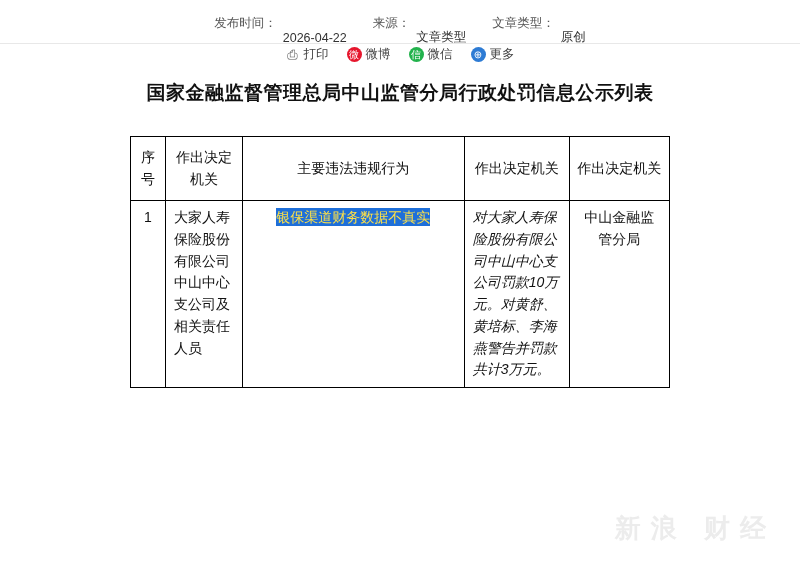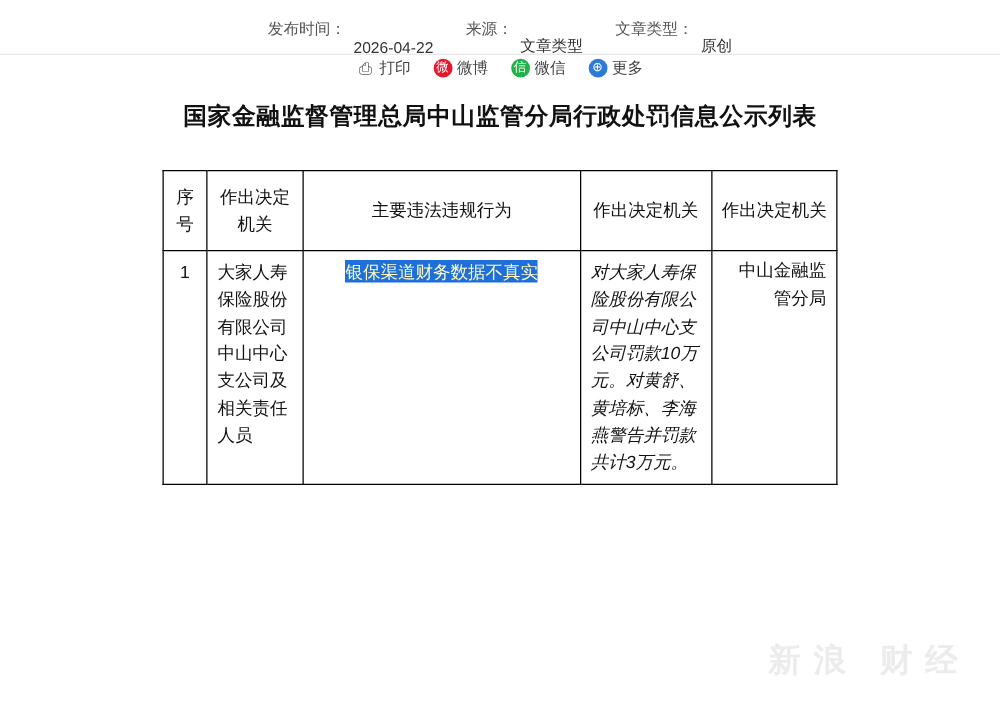--- a/index.html
+++ b/index.html
@@ -138,27 +138,26 @@
     text-align: center;
     vertical-align: middle;
     padding: 6px 4px;
   }
   td.cell-pun {
     text-align: left;
     vertical-align: top;
     font-style: italic;
   }
   td.cell-org {
-    text-align: right;
-    vertical-align: middle;
-    font-family: Liberation Serif, serif;
+    text-align: center;
+    vertical-align: middle;
   }
   .selected-text {
     background: #1e6fd9;
-    color: #fef9c3;
+    color: #fde047;
     padding: 1px 0;
     display: inline;
   }
 
   
   .watermark {
     position: absolute;
     right: 24px;
     bottom: 24px;
     font-size: 26px;

